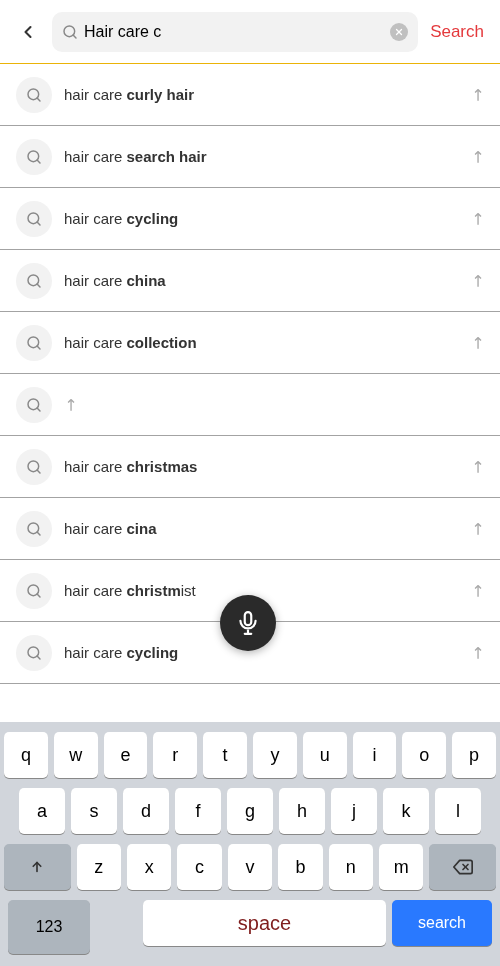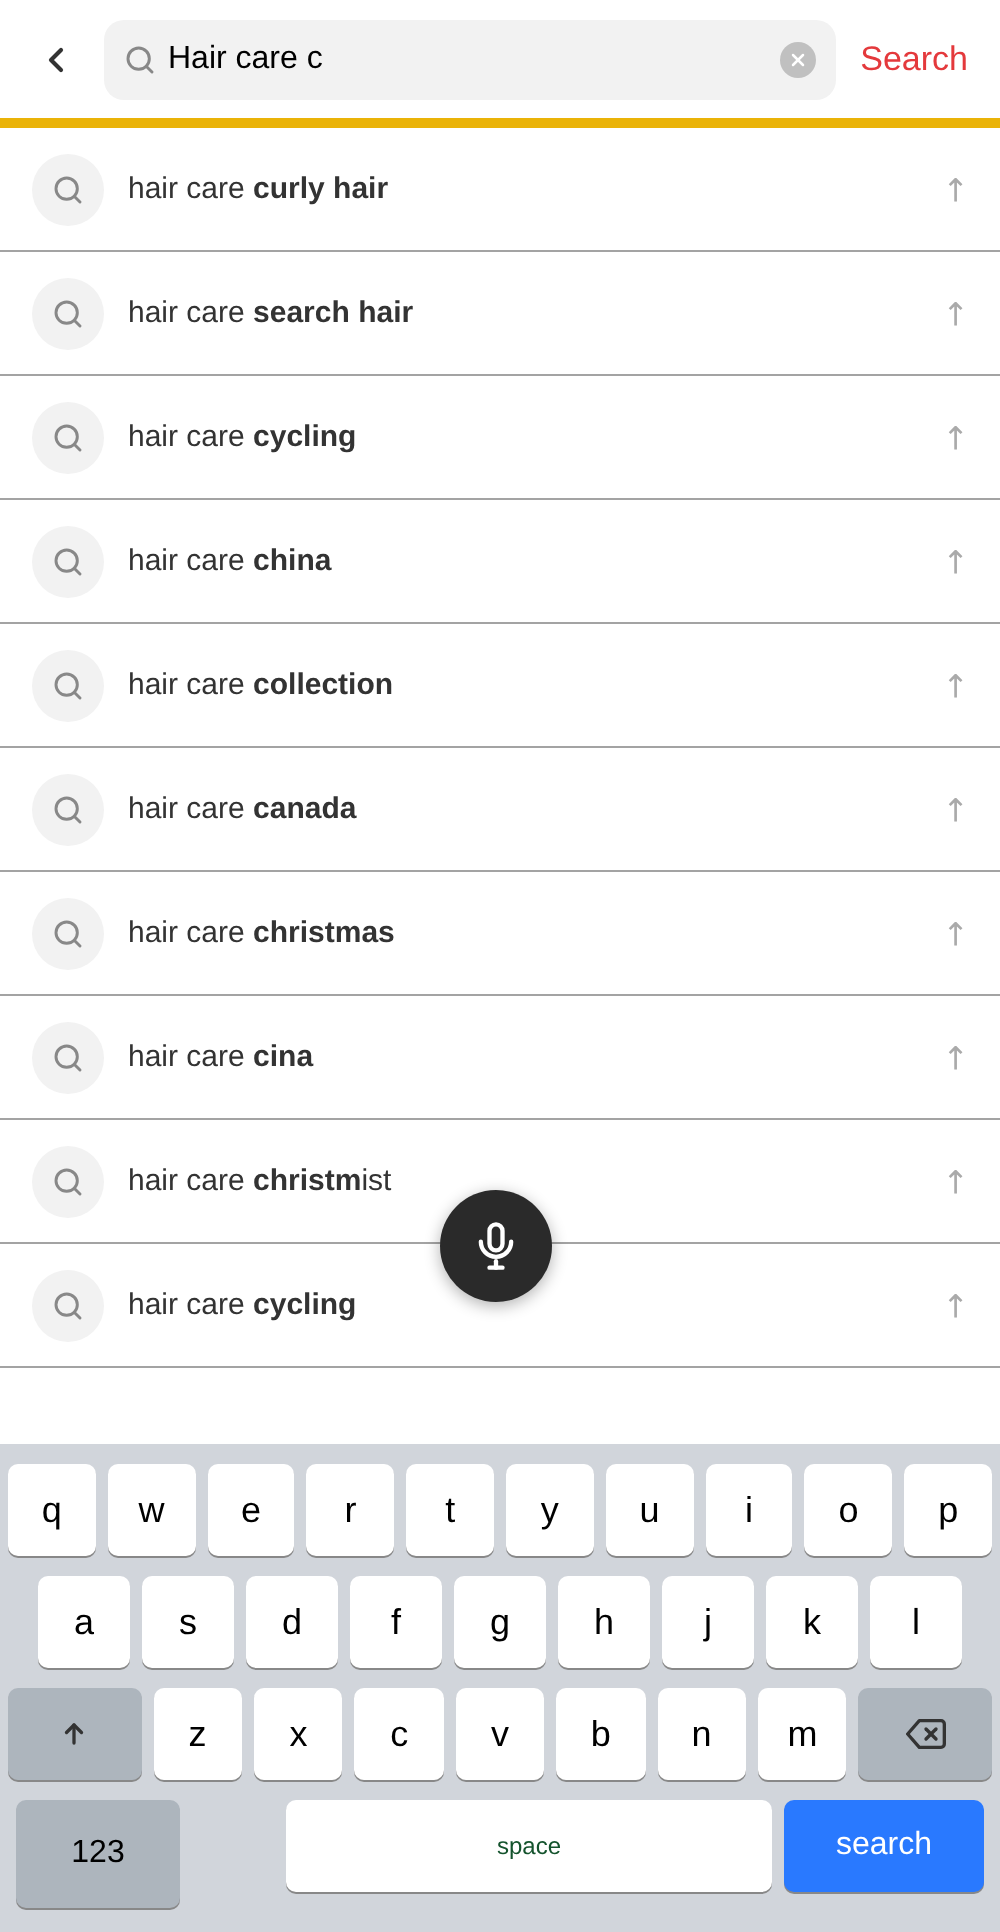--- a/index.html
+++ b/index.html
@@ -11,21 +11,21 @@
       background: #fff;
       overflow: hidden;
       position: relative;
     }
 
     
     .header {
       display: flex;
       align-items: center;
       padding: 10px 12px;
-      border-bottom: 5px solid #eab308;
+      border-bottom: 1px solid #eab308;
       height: 64px;
       gap: 8px;
     }
     .back-btn {
       width: 32px;
       height: 32px;
       display: flex;
       align-items: center;
       justify-content: center;
       flex-shrink: 0;
@@ -190,22 +190,22 @@
       flex-shrink: 0;
     }
     .key-space {
       background: #fff;
       border-radius: 5px;
       height: 46px;
       flex: 1;
       display: flex;
       align-items: center;
       justify-content: center;
-      font-size: 12px;
-      color: #14532d;
+      font-size: 20px;
+      color: #7f1d1d;
       box-shadow: 0 1px 0 #888;
       cursor: pointer;
       margin-left: 47px;
     }
     .key-search {
       background: #2979ff;
       border-radius: 5px;
       height: 46px;
       width: 100px;
       display: flex;
@@ -300,21 +300,20 @@
     <span class="arrow-icon">↗</span>
   </div>
 
   <div class="suggestion-item">
     <div class="search-icon-wrap">
       <svg width="16" height="16" viewBox="0 0 24 24" fill="none" stroke="#888" stroke-width="2.2" stroke-linecap="round" stroke-linejoin="round">
           <circle cx="11" cy="11" r="8"></circle>
           <line x1="21" y1="21" x2="16.65" y2="16.65"></line>
         </svg>
     </div>
-    <span class="suggestion-text">hair care <strong>canada</strong></span>
     <span class="arrow-icon">↗</span>
   </div>
 
   <div class="suggestion-item">
     <div class="search-icon-wrap">
       <svg width="16" height="16" viewBox="0 0 24 24" fill="none" stroke="#888" stroke-width="2.2" stroke-linecap="round" stroke-linejoin="round">
           <circle cx="11" cy="11" r="8"></circle>
           <line x1="21" y1="21" x2="16.65" y2="16.65"></line>
         </svg>
     </div>

